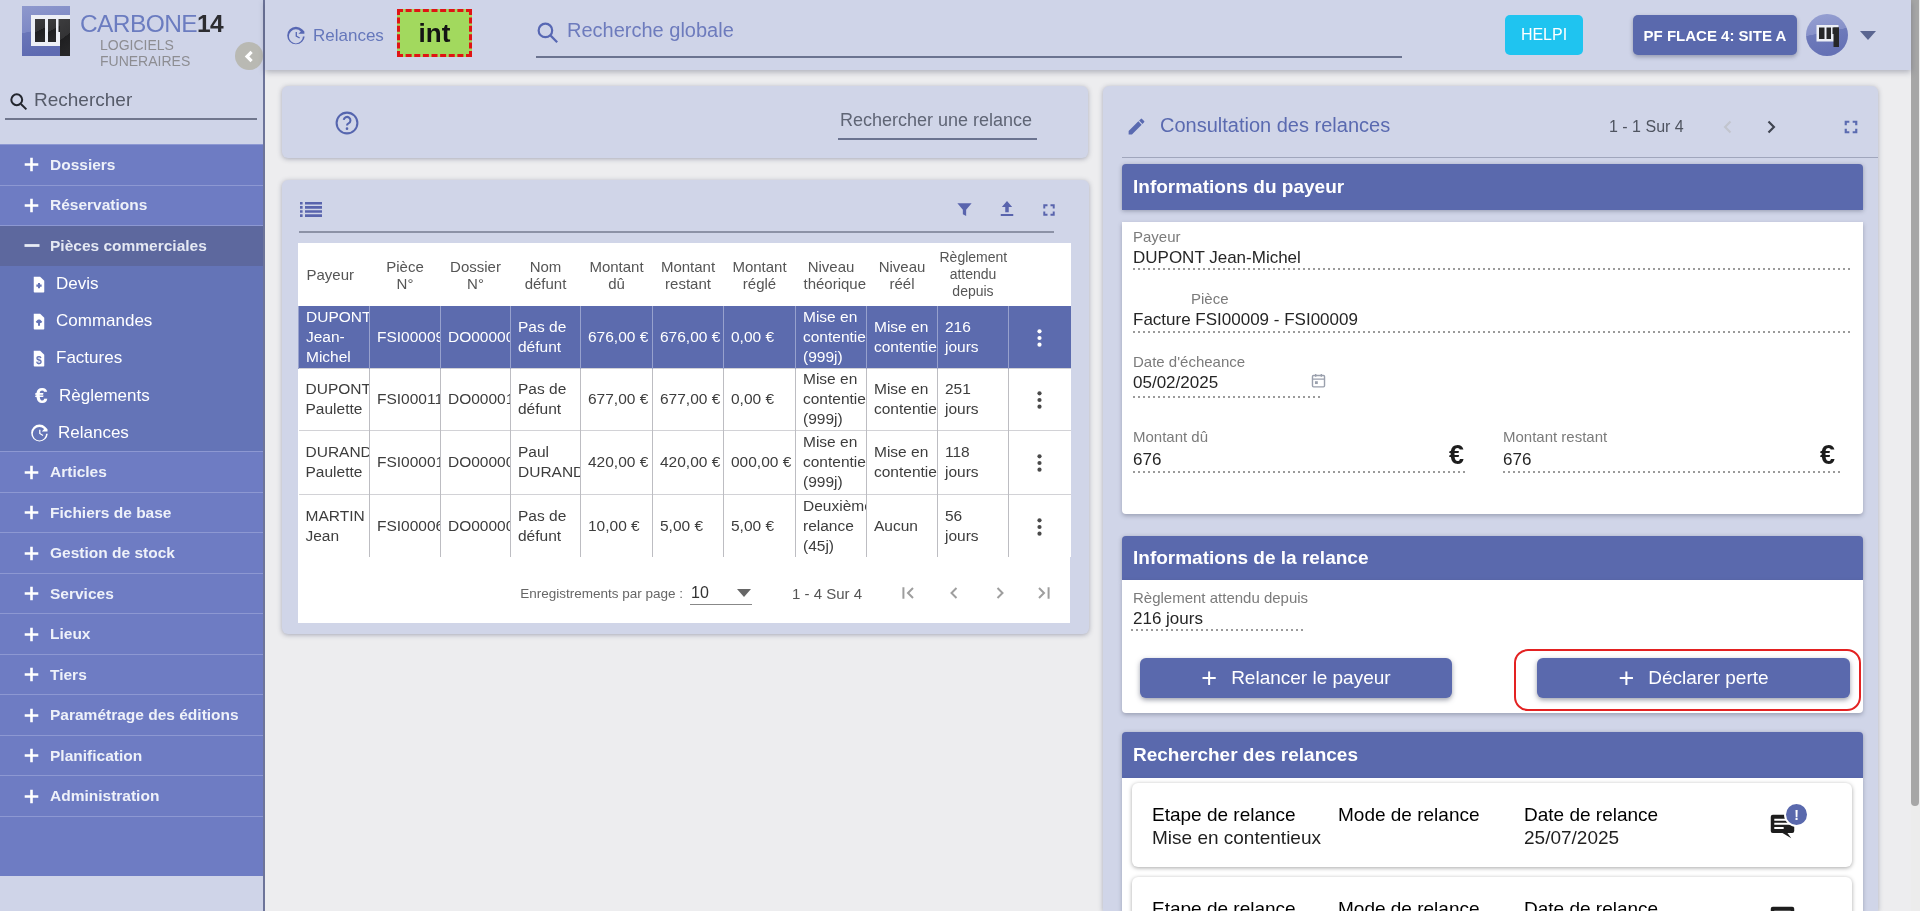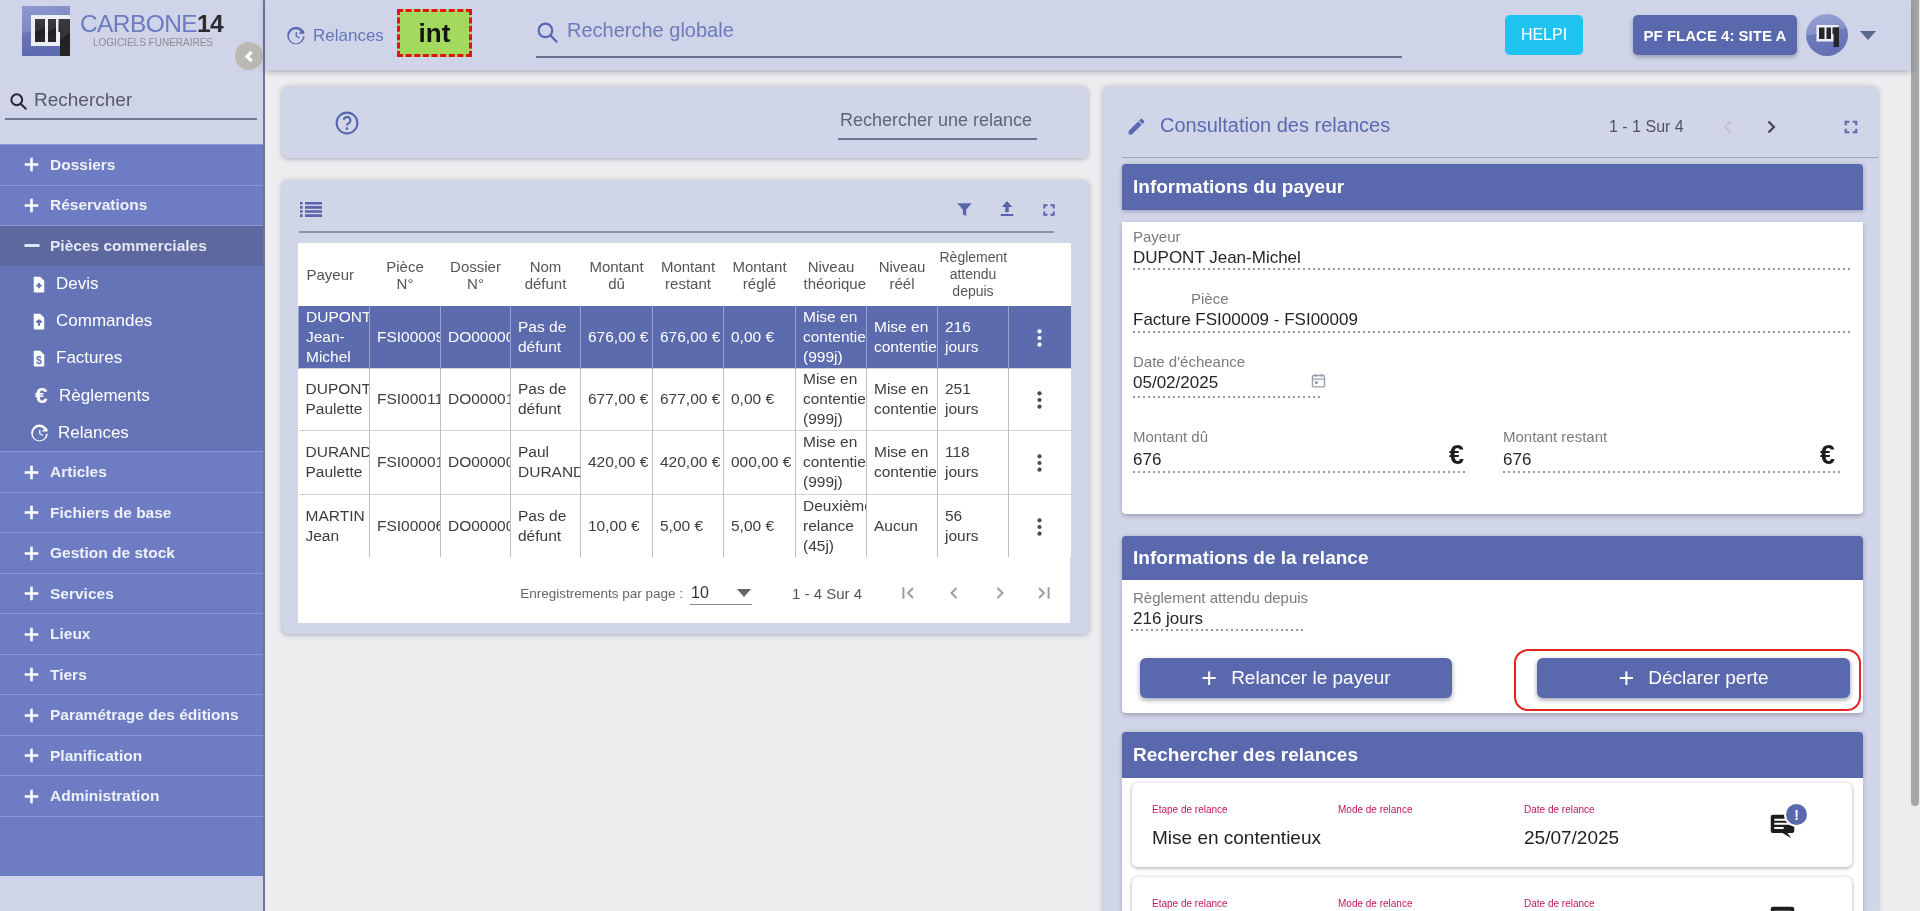--- a/index.html
+++ b/index.html
@@ -18,21 +18,21 @@
 .sbar{position:absolute;left:1122px;width:741px;height:46px;background:#5a69ad;color:#fff;font-weight:bold;font-size:19px;border-radius:4px 4px 0 0;display:flex;align-items:center;padding-left:11px;box-shadow:0 1px 4px rgba(60,65,90,.4)}
 .sbody{position:absolute;left:1122px;width:741px;background:#fff;border-radius:0 0 4px 4px;box-shadow:0 2px 4px rgba(60,65,90,.35)}
 .btn{position:absolute;height:40px;background:#5a69ad;border-radius:6px;color:#fff;font-size:19px;display:flex;align-items:center;justify-content:center;box-shadow:0 2px 5px rgba(60,65,90,.5)}
 .btn .p{font-size:27px;font-weight:300;margin-right:14px;line-height:20px}
 table{border-collapse:collapse;table-layout:fixed;background:#fff}
 th{font-size:15px;line-height:17px;color:#555;font-weight:400;text-align:center;overflow:hidden;padding:0 8px}
 td{font-size:15.5px;line-height:20px;color:#3d3d3d;text-align:left;overflow:hidden;padding:0 7px;border-left:1px solid #bdbdc2;border-top:1px solid #d2d2d6;vertical-align:middle;word-wrap:normal}
 td:first-child,th:first-child{border-left:none}
 tr.sel td{background:#5c6bae;color:#fff;border-left:1px solid #97a1cd;border-top:none}
 td.m{white-space:nowrap}
-.hlbl{position:absolute;font-size:10px;color:#be185d;white-space:nowrap}
+.hlbl{position:absolute;font-size:19px;color:#000000;white-space:nowrap}
 .hval{position:absolute;font-size:19px;color:#1f1f1f;white-space:nowrap}
 .hcard{position:absolute;left:1132px;width:720px;height:84px;background:#fff;border-radius:6px;box-shadow:0 1px 4px rgba(0,0,0,.35)}
 </style></head><body>
 
 <div class="a" style="left:1911px;top:0;width:9px;height:911px;background:#ececec"></div>
 <div class="a" style="left:1911px;top:0;width:8px;height:806px;background:#a6a6a6;border-radius:0 0 4px 4px"></div>
 
 <div id="sidebar">
 <svg class="a" style="left:22px;top:6px" width="48" height="50" viewBox="0 0 48 50">
       <defs>
@@ -50,21 +50,21 @@
         </linearGradient>
       </defs>
       <rect width="48" height="50" fill="url(#lg)"></rect>
       <rect x="9" y="9" width="39" height="31" fill="#edeff6"></rect>
       <rect x="13" y="13" width="10" height="23" fill="url(#dg)"></rect>
       <rect x="26" y="13" width="8" height="23" fill="url(#dg)"></rect>
       <rect x="36.5" y="13" width="11.5" height="13" fill="url(#dg)"></rect>
       <rect x="38" y="13" width="10" height="37" fill="url(#dg)"></rect>
     </svg>
 <div class="a" style="left:80px;top:10px;font-size:24.5px;letter-spacing:-.6px"><span style="color:#6b7cc0">CARBONE</span><span style="color:#2c2c30;font-weight:bold">14</span></div>
-<div class="a" style="left:93px;top:37px;font-size:10px;color:#8d8d92">LOGICIELS FUNERAIRES</div>
+<div class="a" style="left:100px;top:37px;font-size:14px;color:#8d8d92">LOGICIELS FUNERAIRES</div>
 <div class="a" style="left:235px;top:42px;width:28px;height:28px;border-radius:50%;background:#b9b9b3;display:flex;align-items:center;justify-content:center">
       <svg width="17" height="17" viewBox="0 0 24 24" fill="none" stroke="#fff" stroke-width="4.5">
         <path d="M15 5.5 8.5 12l6.5 6.5"></path>
       </svg>
     </div>
 <svg class="a" style="left:8px;top:91px" width="21" height="21" viewBox="0 0 24 24" fill="none" stroke="#23262e" stroke-width="2.3">
       <circle cx="10" cy="10" r="6.2"></circle>
       <path d="M14.8 14.8 21 21"></path>
     </svg>
 <div class="a" style="left:34px;top:89px;font-size:19px;color:#565b69">Rechercher</div>

